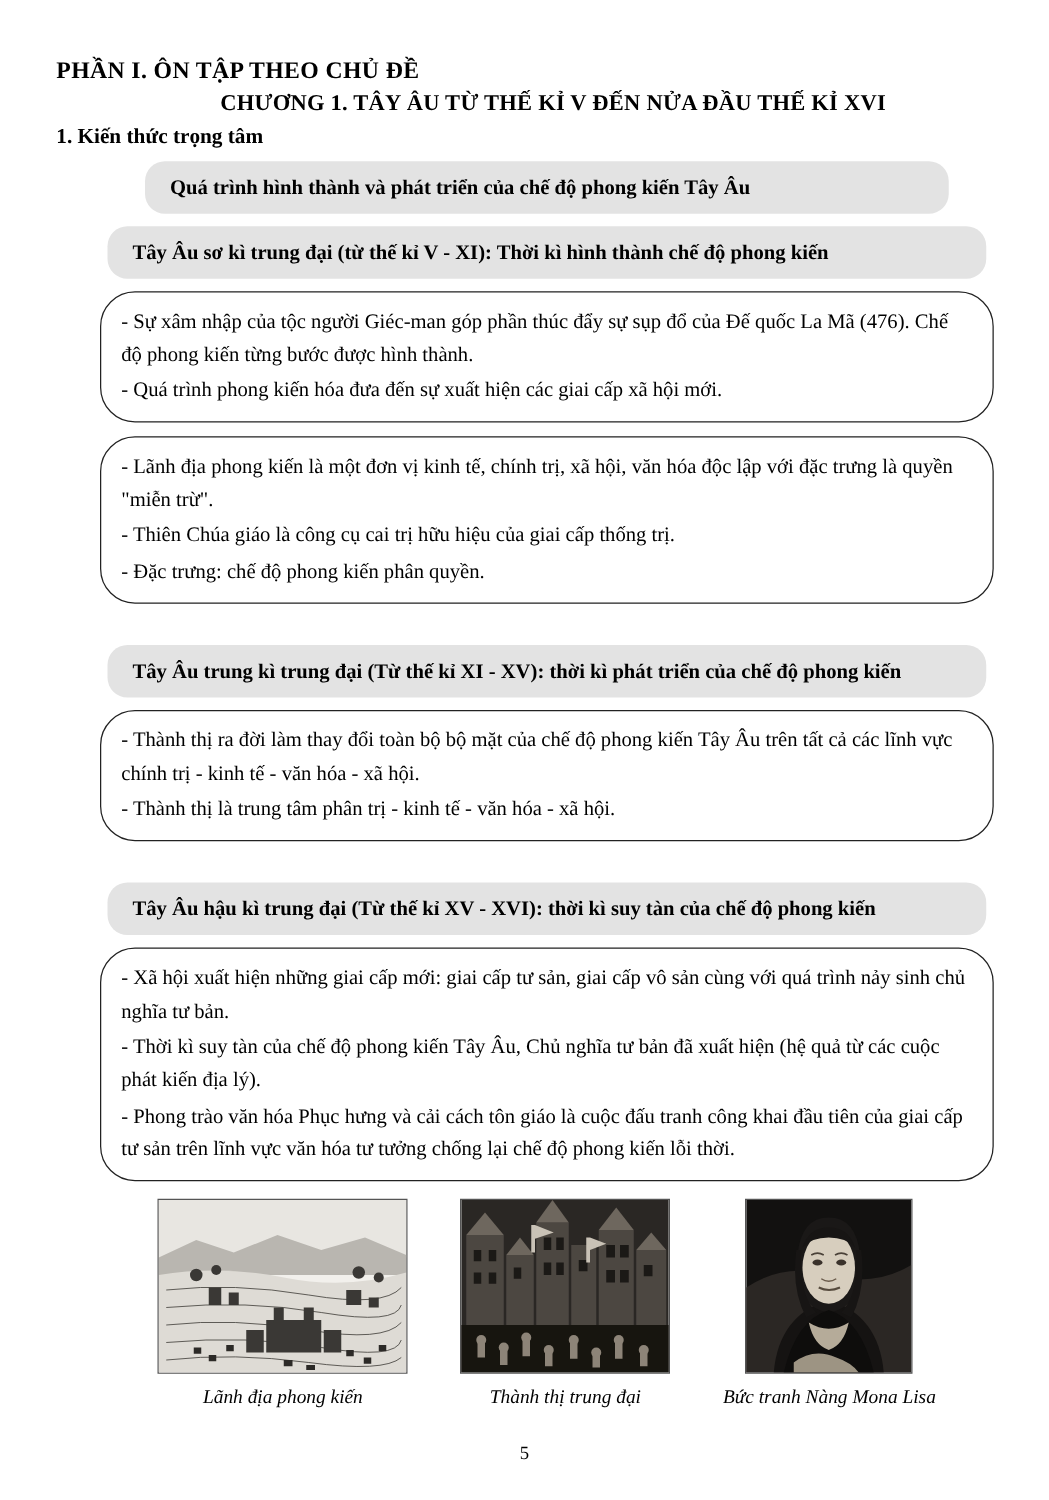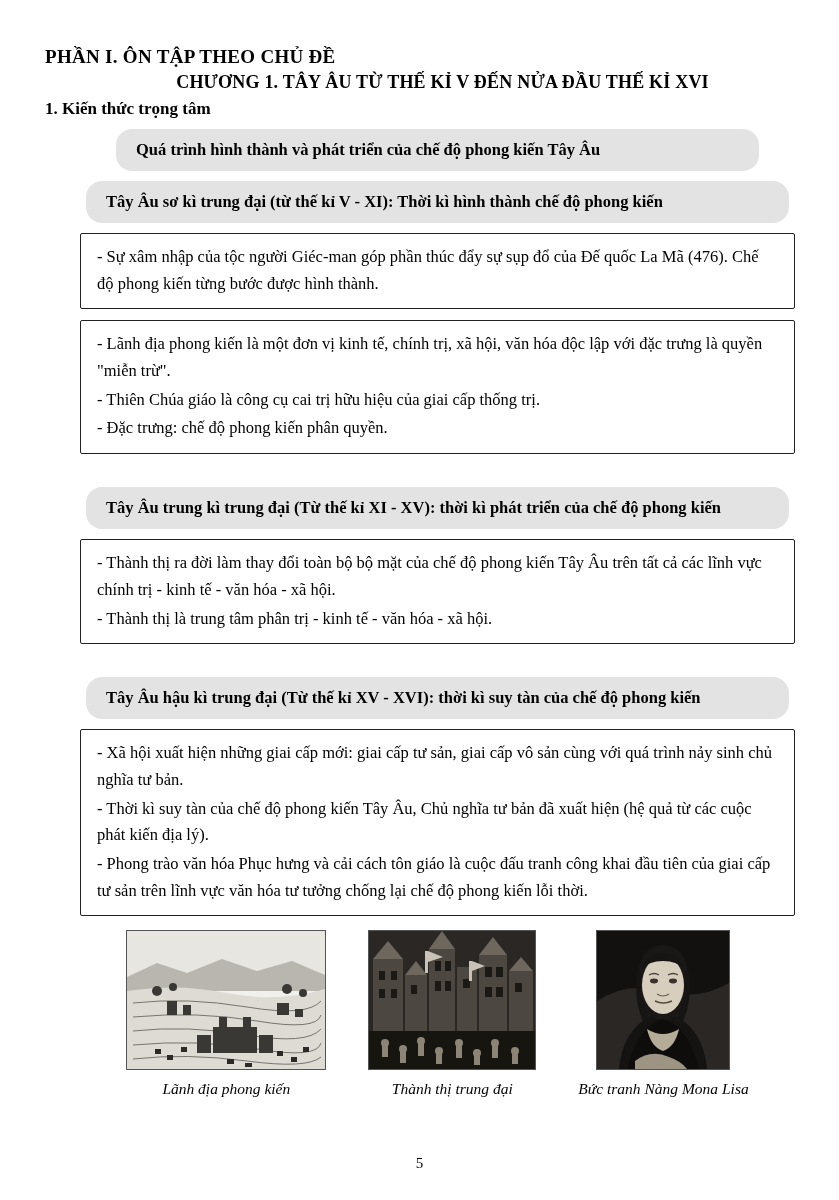--- a/index.html
+++ b/index.html
@@ -57,21 +57,21 @@
     margin-left: 36px;
     margin-right: 36px;
     font-size: 16.5px;
   }
   .banner.section {
     margin-left: 6px;
     margin-right: 6px;
   }
   .box {
     border: 1.3px solid #222;
-    border-radius: 2px;
+    border-radius: 28px;
     padding: 10px 16px 11px 16px;
     margin: 0 0 11px 0;
     font-size: 16.5px;
     line-height: 1.62;
   }
   .box p {
     margin: 0;
     text-indent: 0;
   }
   .box p + p {
@@ -121,20 +121,21 @@
   <div class="heading-2">CHƯƠNG 1. TÂY ÂU TỪ THẾ KỈ V ĐẾN NỬA ĐẦU THẾ KỈ XVI</div>
   <div class="heading-3">1. Kiến thức trọng tâm</div>
 
   <div class="content-wrap">
 
     <div class="banner top">Quá trình hình thành và phát triển của chế độ phong kiến Tây Âu</div>
 
     <div class="banner section">Tây Âu sơ kì trung đại (từ thế kỉ V - XI): Thời kì hình thành chế độ phong kiến</div>
     <div class="box">
       <p>- Sự xâm nhập của tộc người Giéc-man góp phần thúc đẩy sự sụp đổ của Đế quốc La Mã (476). Chế độ phong kiến từng bước được hình thành.</p>
+      <p>- Quá trình phong kiến hóa đưa đến sự xuất hiện các giai cấp xã hội mới.</p>
     </div>
     <div class="box">
       <p>- Lãnh địa phong kiến là một đơn vị kinh tế, chính trị, xã hội, văn hóa độc lập với đặc trưng là quyền "miễn trừ".</p>
       <p>- Thiên Chúa giáo là công cụ cai trị hữu hiệu của giai cấp thống trị.</p>
       <p>- Đặc trưng: chế độ phong kiến phân quyền.</p>
     </div>
 
     <div class="spacer-md"></div>
 
     <div class="banner section">Tây Âu trung kì trung đại (Từ thế kỉ XI - XV): thời kì phát triển của chế độ phong kiến</div>

